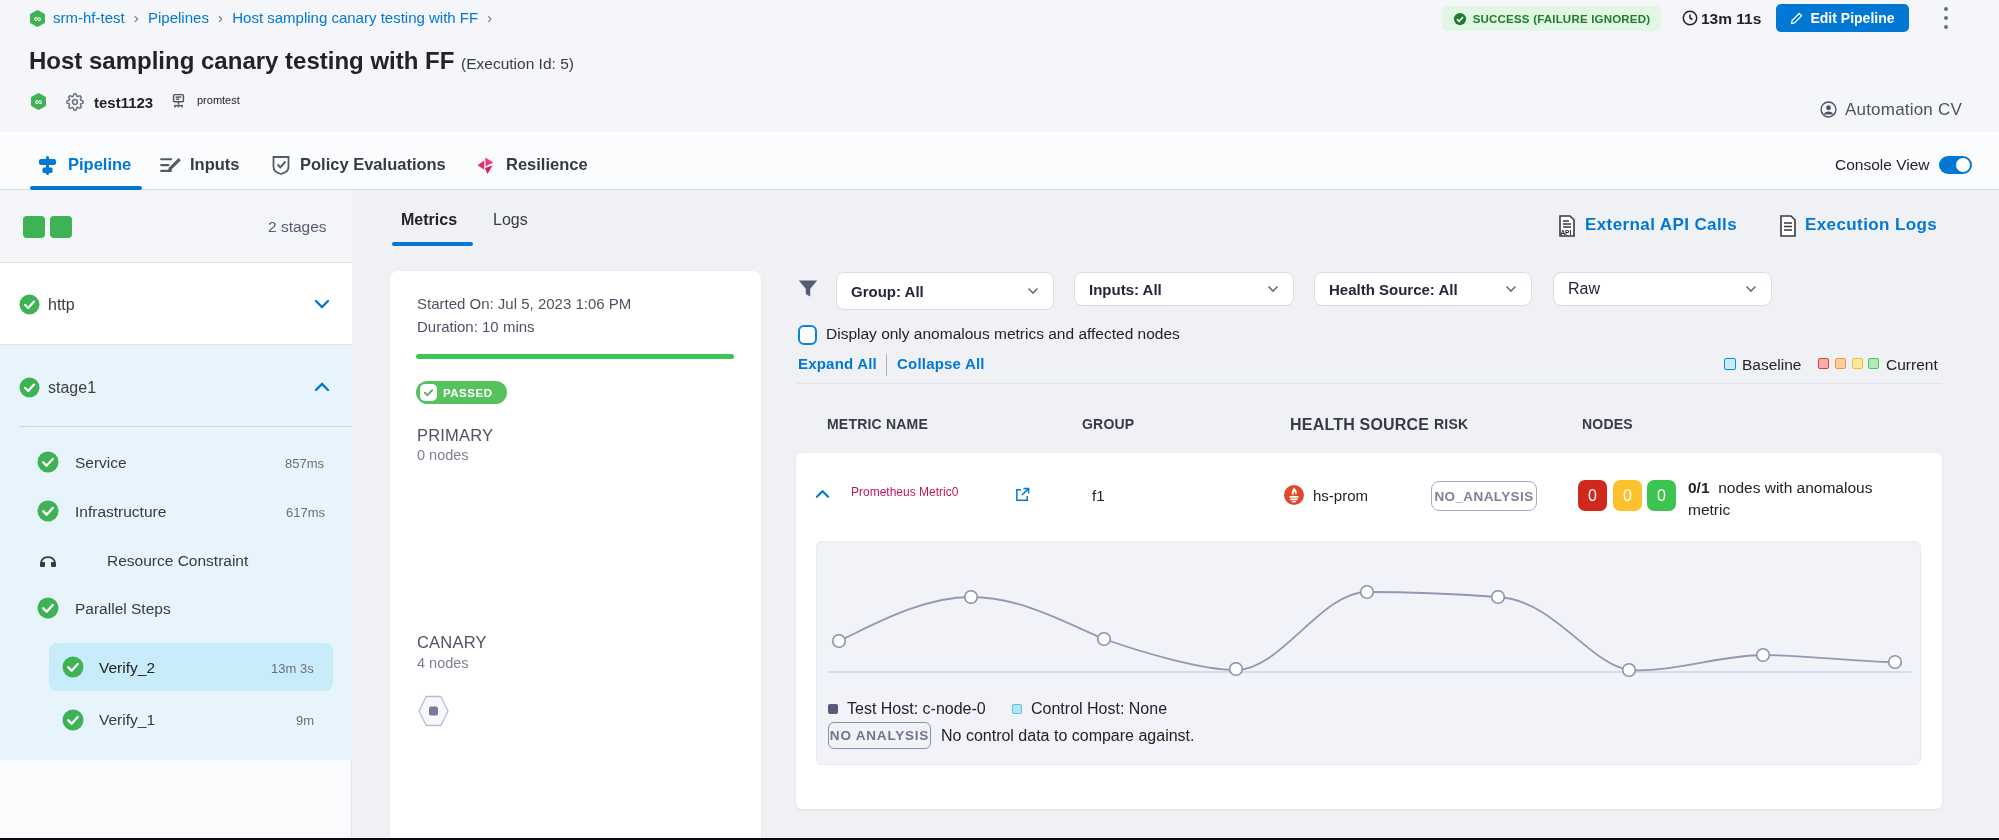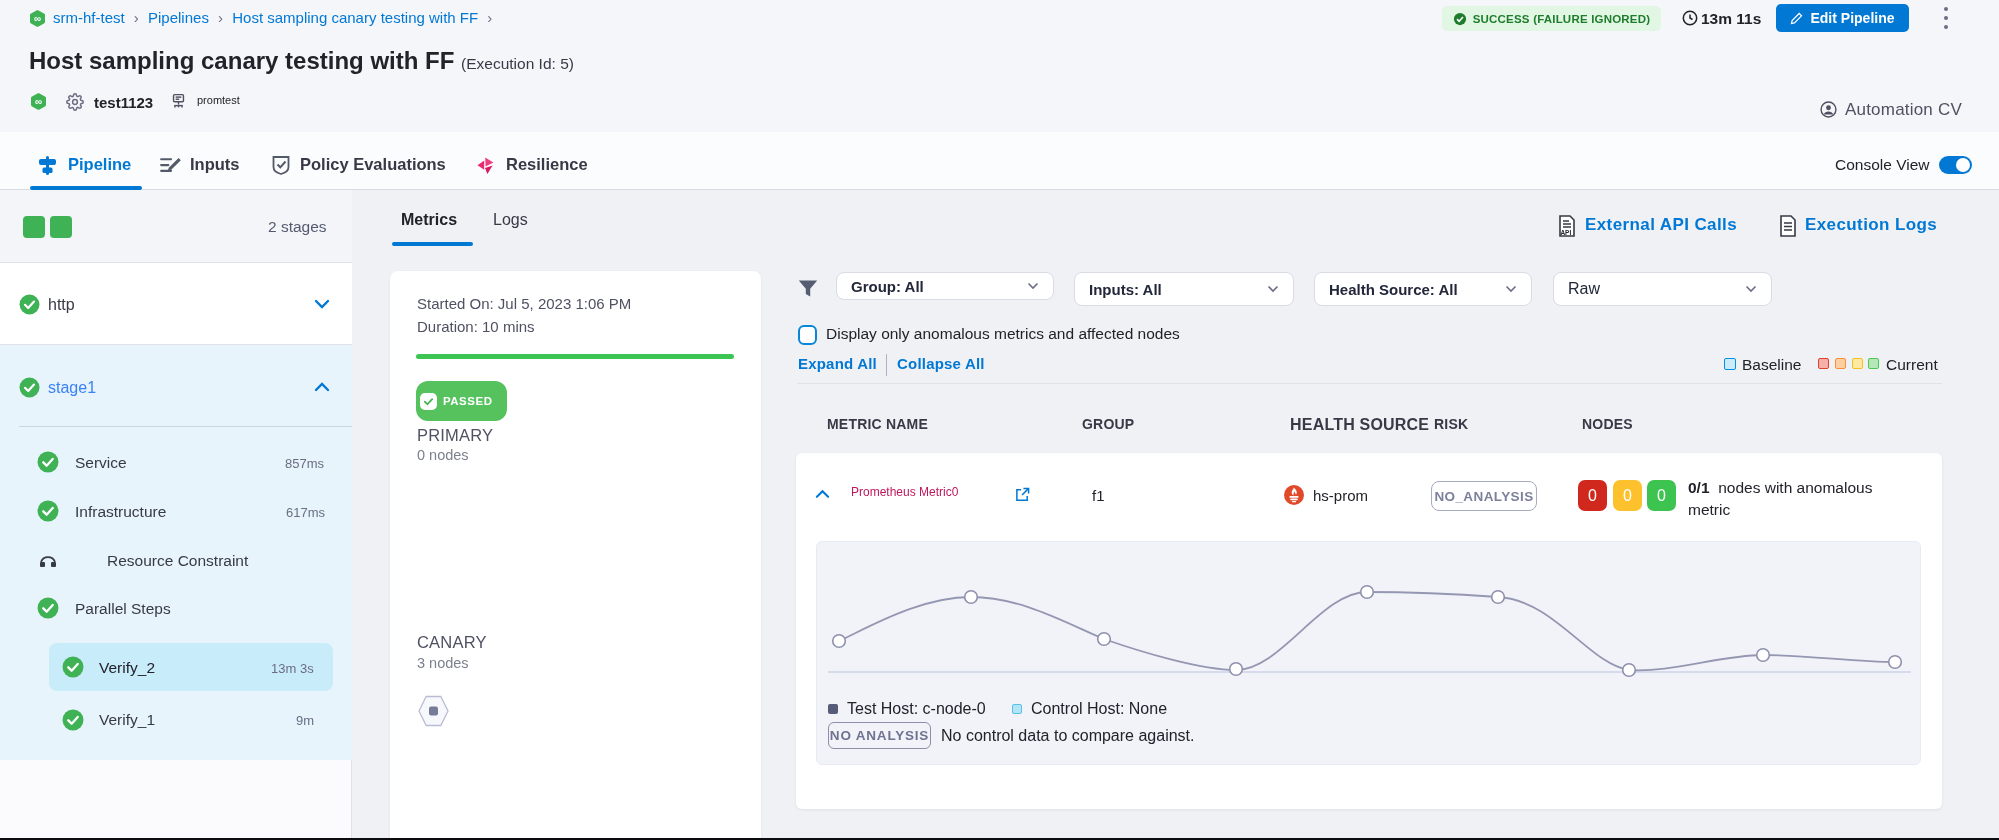--- a/index.html
+++ b/index.html
@@ -123,21 +123,21 @@
 <div class="abs" style="left:48px;top:296px;font-size:16px;color:#383946;">http</div>
 <svg class="abs" style="left:314px;top:299px;" width="16" height="10" viewBox="0 0 16 10" fill="none" stroke="#0278d5" stroke-width="2.4" stroke-linecap="round">
     <path d="M2 2 L8 8 L14 2"></path>
   </svg>
 
 <div class="abs" style="left:0;top:345px;width:352px;height:415px;background:#e7f4fb;"></div>
 <svg class="abs" style="left:19px;top:377px;" width="21" height="21" viewBox="0 0 21 21">
     <circle cx="10.5" cy="10.5" r="10" fill="#3eb254"></circle>
     <path d="M6 10.8 L9.2 14 L15 7.6" stroke="#fff" stroke-width="2.2" fill="none" stroke-linecap="round" stroke-linejoin="round"></path>
   </svg>
-<div class="abs" style="left:48px;top:379px;font-size:16px;color:#3b82f6;">stage1</div>
+<div class="abs" style="left:48px;top:379px;font-size:16px;color:#404040;">stage1</div>
 <svg class="abs" style="left:314px;top:382px;" width="16" height="10" viewBox="0 0 16 10" fill="none" stroke="#0278d5" stroke-width="2.4" stroke-linecap="round">
     <path d="M2 8 L8 2 L14 8"></path>
   </svg>
 <div class="abs" style="left:19px;top:426px;width:333px;height:1px;background:#ccd5dc;"></div>
 
 <svg class="abs" style="left:37px;top:451px;" width="22" height="22" viewBox="0 0 21 21">
     <circle cx="10.5" cy="10.5" r="10" fill="#3eb254"></circle>
     <path d="M6 10.8 L9.2 14 L15 7.6" stroke="#fff" stroke-width="2.2" fill="none" stroke-linecap="round" stroke-linejoin="round"></path>
   </svg>
 <div class="abs" style="left:75px;top:454px;font-size:15.5px;color:#383946;">Service</div>
@@ -180,34 +180,34 @@
 
 <div class="abs" style="left:401px;top:211px;font-size:16px;font-weight:bold;color:#22222a;">Metrics</div>
 <div class="abs" style="left:493px;top:211px;font-size:16px;color:#383946;">Logs</div>
 <div class="abs" style="left:392px;top:242px;width:81px;height:4px;background:#0278d5;border-radius:2px;"></div>
 
 <div class="abs" style="left:390px;top:271px;width:371px;height:569px;background:#fff;border-radius:8px 8px 0 0;box-shadow:0 1px 3px rgba(40,41,61,0.06);"></div>
 <div class="abs" style="left:417px;top:295px;font-size:15px;color:#4f5162;">Started On: Jul 5, 2023 1:06 PM</div>
 <div class="abs" style="left:417px;top:318px;font-size:15px;color:#4f5162;">Duration: 10 mins</div>
 <div class="abs" style="left:416px;top:354px;width:318px;height:5px;background:#3dc553;border-radius:3px;"></div>
 
-<div class="abs" style="left:416px;top:381px;width:91px;height:40px;background:#55c25e;border-radius:12px;display:flex;align-items:center;padding:0 4px;">
+<div class="abs" style="left:416px;top:381px;width:91px;height:23px;background:#55c25e;border-radius:12px;display:flex;align-items:center;padding:0 4px;">
   <div style="width:17px;height:17px;background:#fff;border-radius:5px;display:flex;align-items:center;justify-content:center;">
     <svg width="11" height="11" viewBox="0 0 12 12">
         <path d="M2 6.2 L4.8 9 L10 3.4" stroke="#47b552" stroke-width="2" fill="none" stroke-linecap="round"></path>
       </svg>
   </div>
   <span style="font-size:11.5px;font-weight:bold;color:#fff;letter-spacing:0.5px;margin-left:6px;">PASSED</span>
 </div>
 
 <div class="abs" style="left:417px;top:426px;font-size:16.5px;color:#4f5162;letter-spacing:0.2px;">PRIMARY</div>
 <div class="abs" style="left:417px;top:447px;font-size:14.5px;color:#7d808d;">0 nodes</div>
 
 <div class="abs" style="left:417px;top:633px;font-size:16.5px;color:#4f5162;letter-spacing:0.2px;">CANARY</div>
-<div class="abs" style="left:417px;top:655px;font-size:14.5px;color:#7d808d;">3 nodes</div>
+<div class="abs" style="left:417px;top:655px;font-size:14.5px;color:#7d808d;">4 nodes</div>
 <svg class="abs" style="left:418px;top:694px;" width="31" height="34" viewBox="0 0 31 34">
   <path d="M8.2 2.5 H22.8 L30 17 L22.8 31.5 H8.2 L1 17 Z" fill="#f7f8fc" stroke="#b9bdd3" stroke-width="1.3"></path>
   <rect x="11" y="12.5" width="9" height="9" rx="2" fill="#767b9a"></rect>
 </svg>
 
 <svg class="abs" style="left:1557px;top:215px;" width="20" height="22" viewBox="0 0 20 22" fill="none" stroke="#383946" stroke-width="1.6">
   <path d="M3 1 H13 L17 5 V21 H3 Z" fill="#fff"></path>
   <path d="M6 6 H12 M6 9 H14 M6 12 H14" stroke-width="1.3"></path>
   <text x="3.4" y="19.5" font-size="6.5" font-weight="bold" fill="#22222a" stroke="none">API</text>
 </svg>
@@ -215,21 +215,21 @@
 <svg class="abs" style="left:1779px;top:215px;" width="18" height="22" viewBox="0 0 18 22" fill="none" stroke="#383946" stroke-width="1.6">
   <path d="M2 1 H12 L16 5 V21 H2 Z" fill="#fff"></path>
   <path d="M5 8 H13 M5 11.5 H13 M5 15 H13" stroke-width="1.3"></path>
 </svg>
 <div class="abs" style="left:1805px;top:215px;font-size:17px;font-weight:bold;color:#0278d5;letter-spacing:0.4px;">Execution Logs</div>
 
 <svg class="abs" style="left:798px;top:280px;" width="20" height="17" viewBox="0 0 20 17" fill="#565c72">
   <path d="M0.8 0.5 H19.2 L12.2 8.8 V16.5 L7.8 14 V8.8 Z"></path>
 </svg>
 
-<div class="abs" style="left:836px;top:272px;width:218px;height:28px;background:#fff;border:1px solid #d9dbe5;border-radius:8px;display:flex;align-items:center;justify-content:space-between;padding:0 14px;">
+<div class="abs" style="left:836px;top:272px;width:218px;height:38px;background:#fff;border:1px solid #d9dbe5;border-radius:8px;display:flex;align-items:center;justify-content:space-between;padding:0 14px;">
   <span style="font-size:15px;font-weight:600;color:#22273a;">Group: All</span>
   <svg width="12" height="8" viewBox="0 0 12 8" fill="none" stroke="#6b6d85" stroke-width="1.6">
       <path d="M1.5 1.5 L6 6 L10.5 1.5"></path>
     </svg>
 </div>
 <div class="abs" style="left:1074px;top:272px;width:220px;height:34px;background:#fff;border:1px solid #d9dbe5;border-radius:8px;display:flex;align-items:center;justify-content:space-between;padding:0 14px;">
   <span style="font-size:15px;font-weight:600;color:#22273a;">Inputs: All</span>
   <svg width="12" height="8" viewBox="0 0 12 8" fill="none" stroke="#6b6d85" stroke-width="1.6">
       <path d="M1.5 1.5 L6 6 L10.5 1.5"></path>
     </svg>

